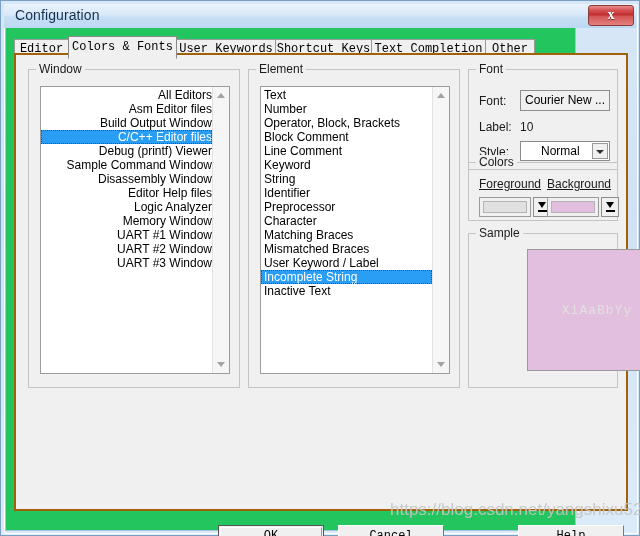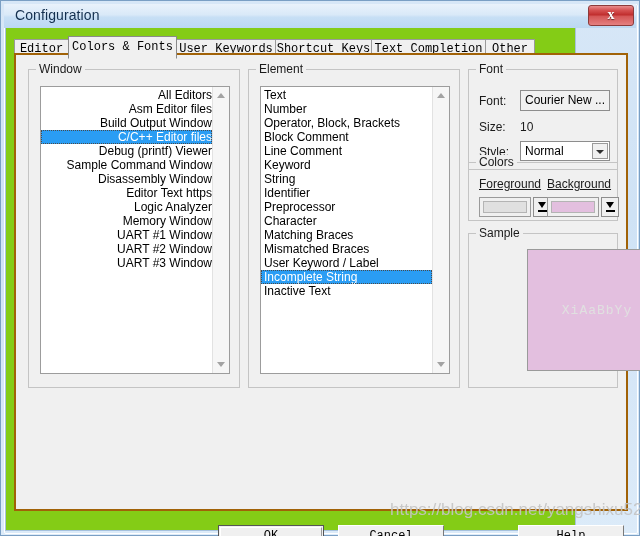--- a/index.html
+++ b/index.html
@@ -68,21 +68,21 @@
     font-size: 14px;
     color: #ffffff;
     text-shadow: 0 1px 1px rgba(0,0,0,0.55);
   }
 
   
   .client {
     position: absolute;
     left: 5px; top: 28px;
     width: 571px; height: 503px;
-    background: #84cc16;
+    background: #22c55e;
     border-left: 1px solid #a7c2dd;
     border-right: 1px solid #a7c2dd;
     border-bottom: 1px solid #a7c2dd;
     box-sizing: border-box;
   }
 
   
   .tabstrip {
     position: absolute;
     left: 8px; top: 8px;
@@ -223,21 +223,21 @@
     color: #1a1a1a;
   }
   .combo {
     position: absolute;
     box-sizing: border-box;
     background: #ffffff;
     border: 1px solid #8d8d8d;
     font-size: 12px;
     color: #000000;
     line-height: 18px;
-    padding-left: 4px;
+    padding-left: 20px;
     cursor: pointer;
     white-space: nowrap;
   }
   .combo .arrowbox {
     position: absolute;
     right: 1px; top: 1px;
     width: 16px; height: 16px;
     background: #f0f0f0;
     border: 1px solid #9a9a9a;
     box-sizing: border-box;
@@ -393,21 +393,21 @@
         <div class="legend">Window</div>
         <div class="listbox" style="left:11px; top:16px; width:190px; height:288px;text-align:right;">
           <div class="items" id="window-items">
               <div class="li">All Editors</div>
               <div class="li">Asm Editor files</div>
               <div class="li">Build Output Window</div>
               <div class="li selected focused">C/C++ Editor files</div>
               <div class="li">Debug (printf) Viewer</div>
               <div class="li">Sample Command Window</div>
               <div class="li">Disassembly Window</div>
-              <div class="li">Editor Text https</div>
+              <div class="li">Editor Help files</div>
               <div class="li">Logic Analyzer</div>
               <div class="li">Memory Window</div>
               <div class="li">UART #1 Window</div>
               <div class="li">UART #2 Window</div>
               <div class="li">UART #3 Window</div>
             </div>
           <div class="vscroll">
             <div class="sb-arrow up">
                 <i></i>
               </div>
@@ -448,21 +448,21 @@
           </div>
         </div>
       </div>
 
       <div class="group" style="left:452px; top:14px; width:150px; height:101px;">
         <div class="legend">Font</div>
 
         <div class="fld-label" style="left:10px; top:24px;">Font:</div>
         <div class="btn-field" style="left:51px; top:20px; width:90px; height:21px;">Courier New ...</div>
 
-        <div class="fld-label" style="left:10px; top:50px;">Size:</div>
+        <div class="fld-label" style="left:10px; top:50px;">Label:</div>
         <div class="value-text" style="left:51px; top:50px;">10</div>
 
         <div class="fld-label" style="left:10px; top:75px;">Style:</div>
         <div class="combo" style="left:51px; top:71px; width:90px; height:20px;">
           <span>Normal</span>
           <span class="arrowbox">
               <i></i>
             </span>
         </div>
       </div>

